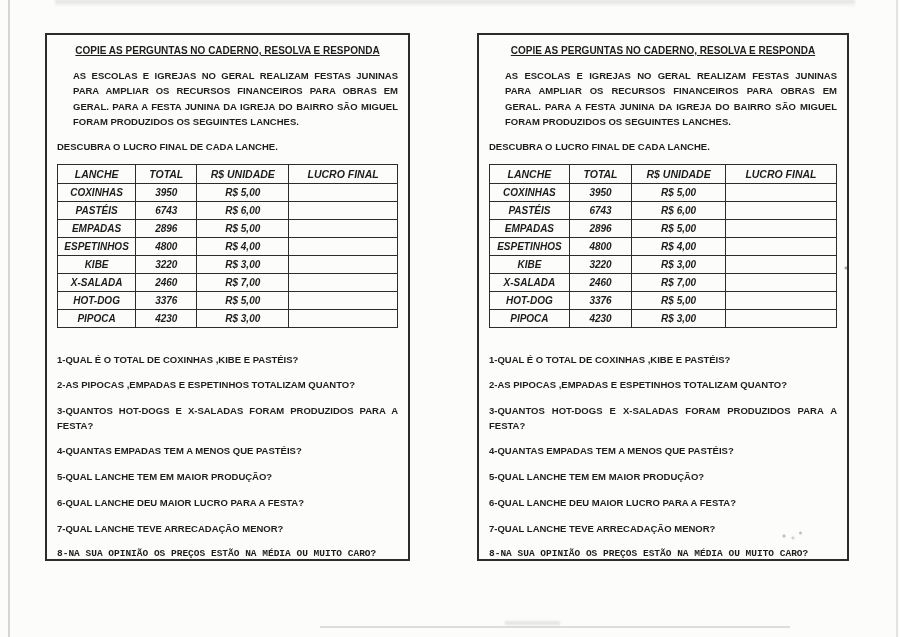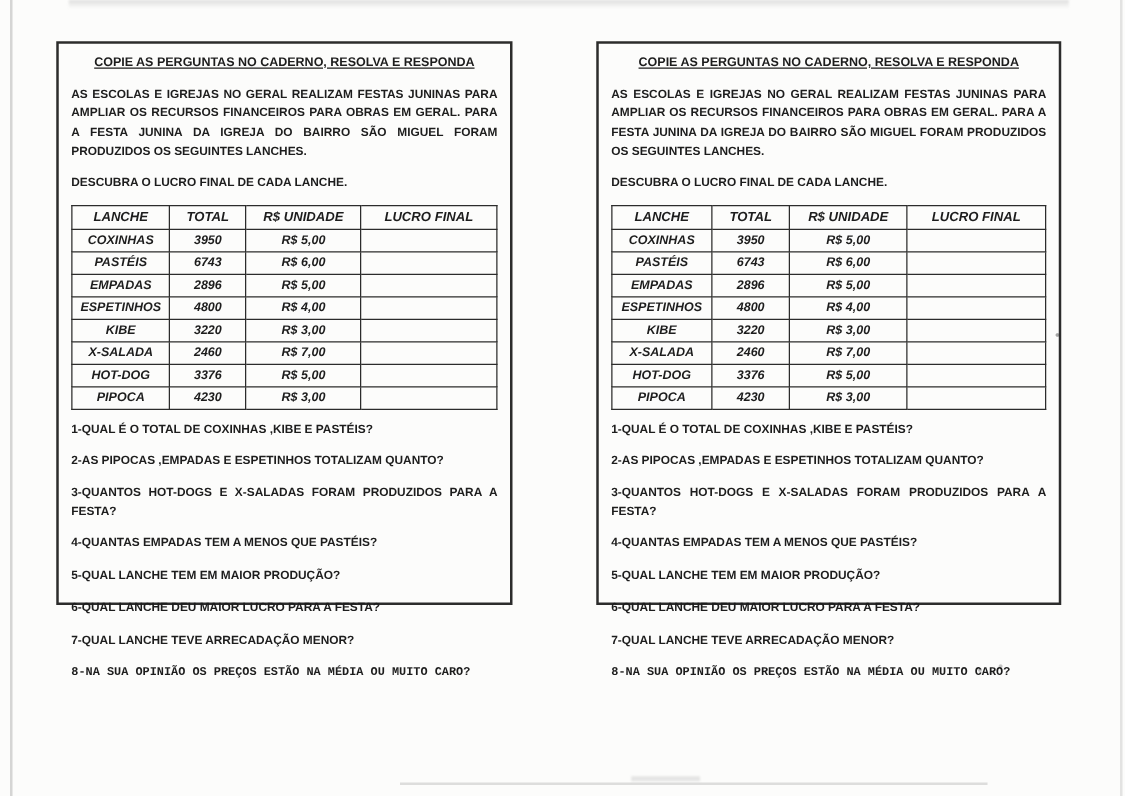--- a/index.html
+++ b/index.html
@@ -43,40 +43,40 @@
       radial-gradient(circle at 20% 60%, rgba(110,110,110,0.45) 0 1px, transparent 2px),
       radial-gradient(circle at 75% 30%, rgba(110,110,110,0.4) 0 1px, transparent 2px),
       radial-gradient(circle at 50% 80%, rgba(110,110,110,0.3) 0 1px, transparent 2px);
   }
   .pencil-mark-2 {
     position: absolute; left: 843px; top: 266px; width: 6px; height: 4px;
     background: radial-gradient(circle at 50% 50%, rgba(80,80,80,0.5) 0 1px, transparent 2px);
   }
   
   .panel {
-    position: absolute; top: 33px; height: 451px;
+    position: absolute; top: 33px; height: 528px;
     border: 2px solid #2c2c2c;
     box-sizing: border-box;
     padding: 7px 10px 6px 10px;
     font-weight: 700;
     background: transparent;
   }
   .panel.left  { left: 45px;  width: 365px; }
   .panel.right { left: 477px; width: 372px; }
 
   .ws-title {
     margin: 3px 0 12px 0;
     text-align: center;
     text-decoration: underline;
     font-size: 10px;
     letter-spacing: 0px;
     white-space: nowrap;
   }
   .ws-intro {
-    margin: 0 0 11px 0;
+    margin: 0 0 11px 16px;
     font-size: 9.5px;
     line-height: 1.62;
     text-align: justify;
   }
   .ws-instr {
     margin: 0 0 12px 0;
     font-size: 9.5px;
   }
   table.snack-table {
     width: 100%;
@@ -92,21 +92,21 @@
     overflow: hidden;
     white-space: nowrap;
   }
   .snack-table th { font-size: 10.5px; padding: 3px 2px; }
   .snack-table td { font-size: 10px; height: 13px; }
   .col-lanche { width: 23%; }
   .col-total  { width: 18%; }
   .col-unid   { width: 27%; }
   .col-lucro  { width: 32%; }
 
-  .questions { margin-top: 9px; }
+  .questions { margin-top: 25px; }
   .q {
     margin: 0 0 11px 0;
     font-size: 9.5px;
     line-height: 1.55;
     text-align: justify;
   }
   .q:last-child { margin-bottom: 0; font-family: Liberation Mono, monospace; }
 </style>
 </head>
 <body>

